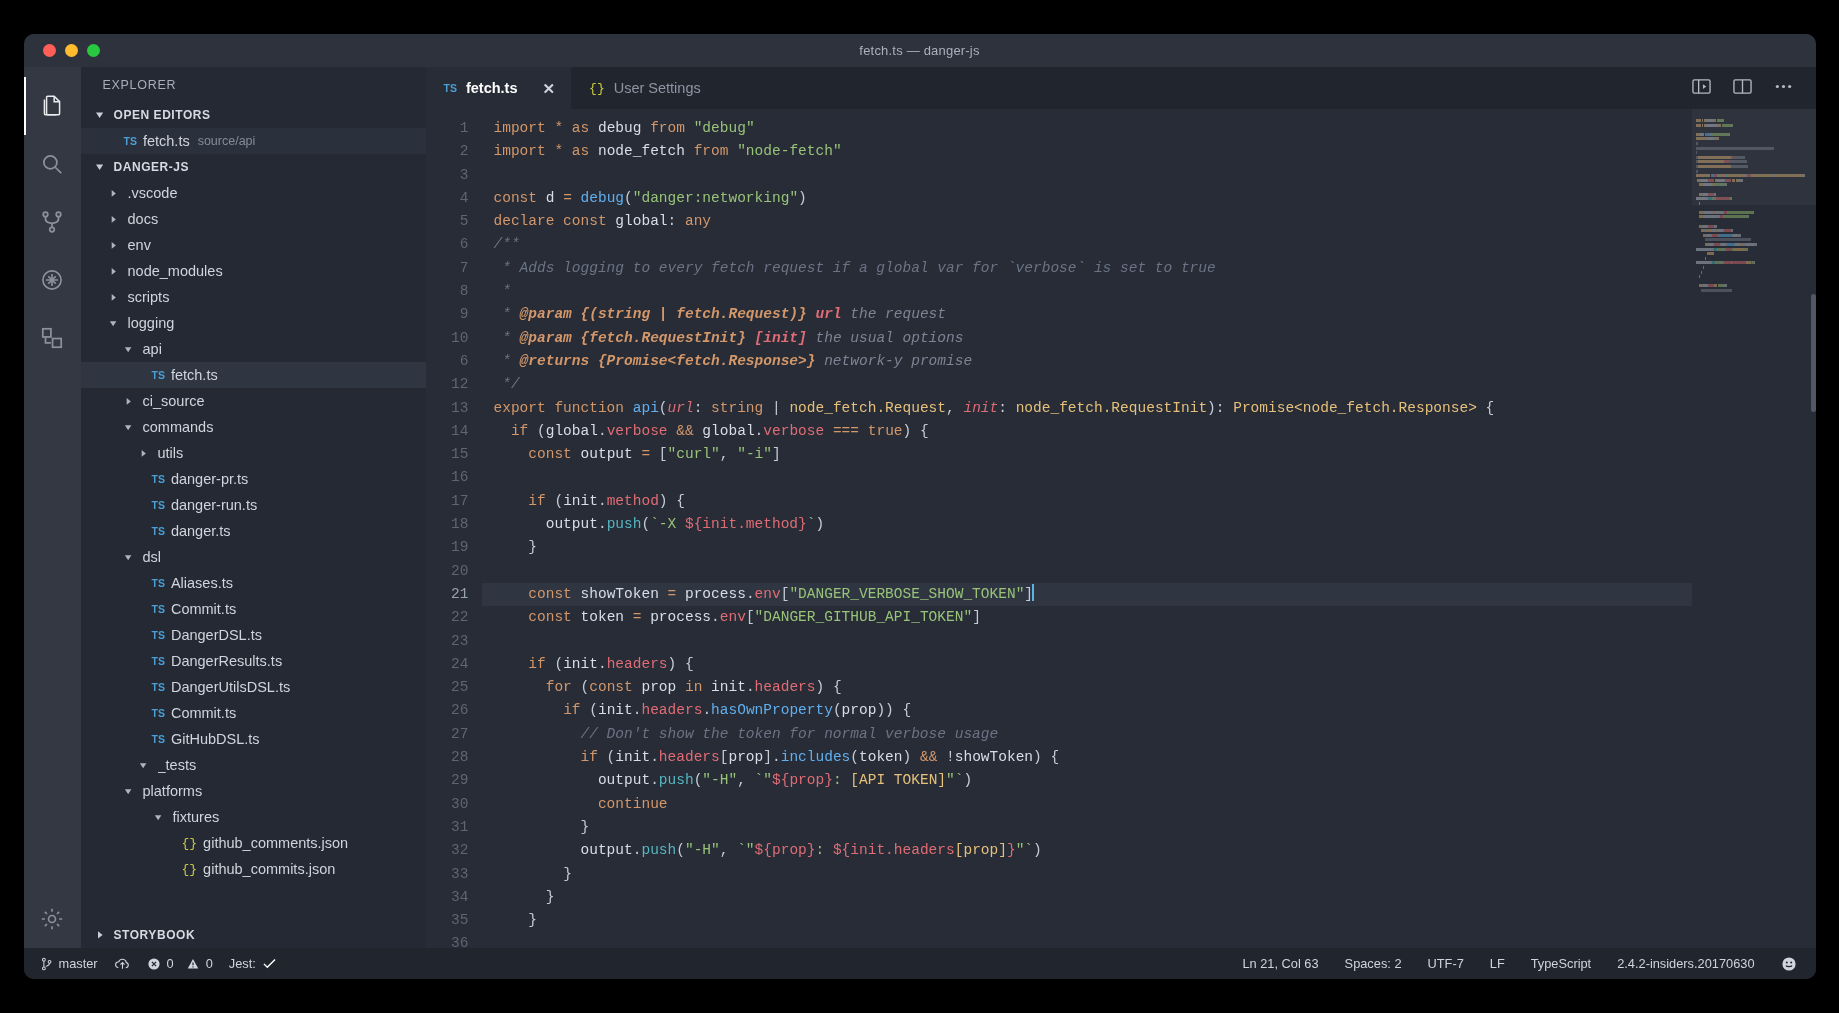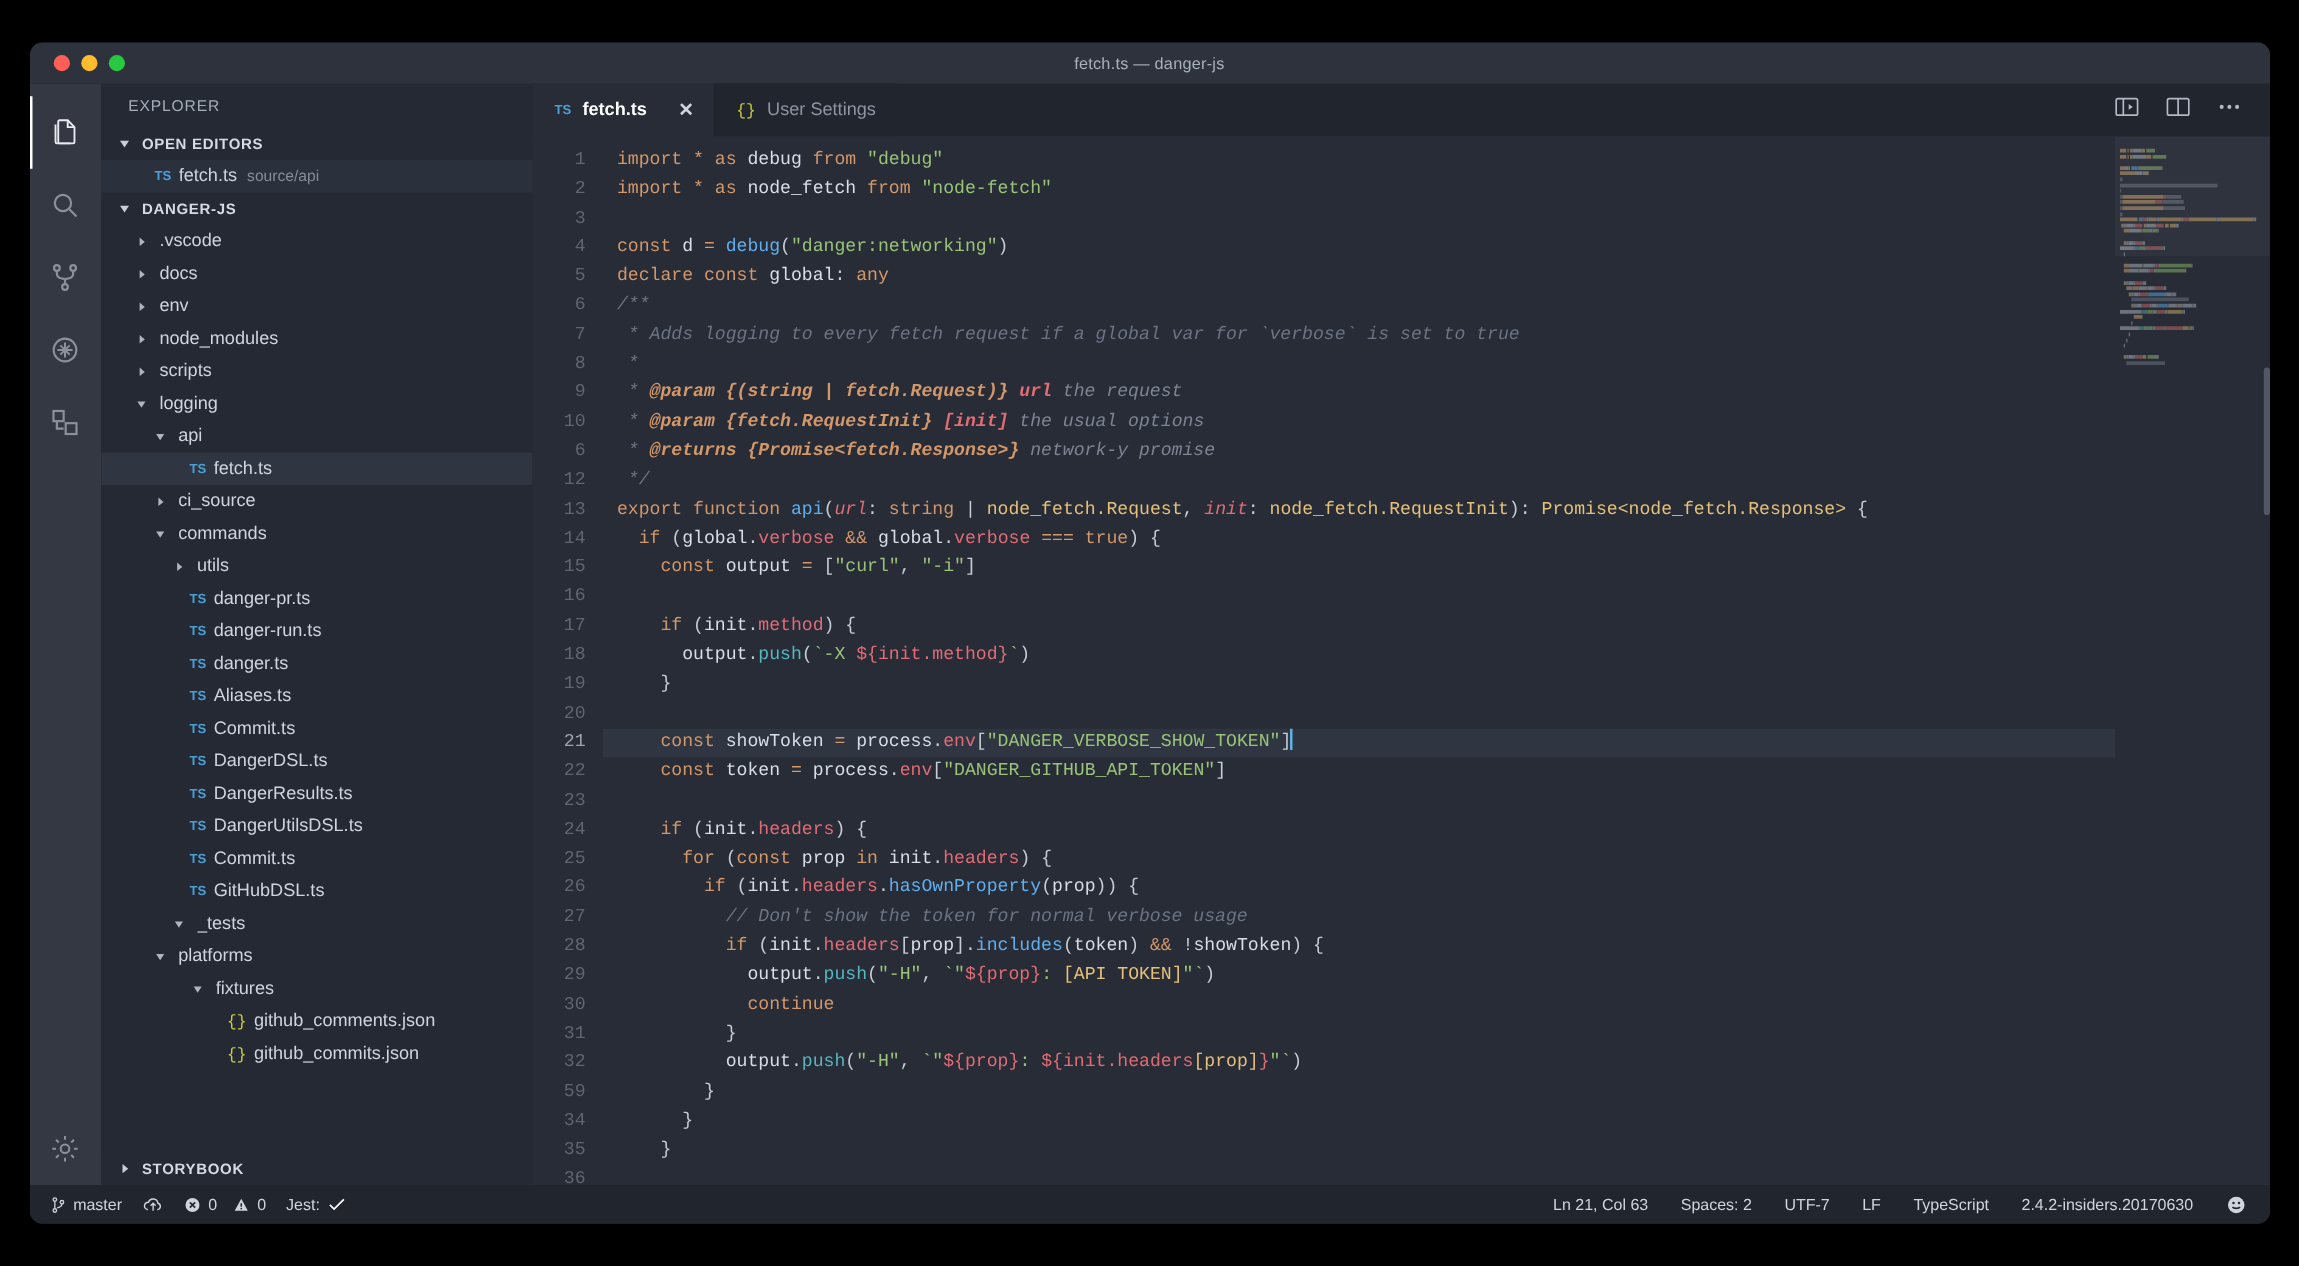--- a/index.html
+++ b/index.html
@@ -389,20 +389,28 @@
             </div>
             <div class="row" style="padding-left: 55px;">
               <span class="twisty"></span>
               <span class="icon-ts">TS</span>
               <span class="label">danger-run.ts</span>
             </div>
             <div class="row" style="padding-left: 55px;">
               <span class="twisty"></span>
               <span class="icon-ts">TS</span>
               <span class="label">danger.ts</span>
+            </div>
+            <div class="row" style="padding-left: 40px;">
+              <span class="twisty">
+                <svg width="9" height="9" viewBox="0 0 10 10">
+                  <path d="M1 2.5h7.2L4.6 8z" fill="#aeb5c0"></path>
+                </svg>
+              </span>
+              <span class="label" style="margin-left:6px;">dsl</span>
             </div>
             <div class="row" style="padding-left: 55px;">
               <span class="twisty"></span>
               <span class="icon-ts">TS</span>
               <span class="label">Aliases.ts</span>
             </div>
             <div class="row" style="padding-left: 55px;">
               <span class="twisty"></span>
               <span class="icon-ts">TS</span>
               <span class="label">Commit.ts</span>
@@ -542,21 +550,21 @@
                 <div>23</div>
                 <div>24</div>
                 <div>25</div>
                 <div>26</div>
                 <div>27</div>
                 <div>28</div>
                 <div>29</div>
                 <div>30</div>
                 <div>31</div>
                 <div>32</div>
-                <div>59</div>
+                <div>33</div>
                 <div>34</div>
                 <div>35</div>
                 <div>36</div>
               </div>
           <div class="lines" id="lines"><div class="ln"><span class="t-kw">import</span><span class="t-id"> </span><span class="t-op">*</span><span class="t-id"> </span><span class="t-kw">as</span><span class="t-id"> debug </span><span class="t-kw">from</span><span class="t-id"> </span><span class="t-str">"debug"</span></div><div class="ln"><span class="t-kw">import</span><span class="t-id"> </span><span class="t-op">*</span><span class="t-id"> </span><span class="t-kw">as</span><span class="t-id"> node_fetch </span><span class="t-kw">from</span><span class="t-id"> </span><span class="t-str">"node-fetch"</span></div><div class="ln"></div><div class="ln"><span class="t-kw">const</span><span class="t-id"> d </span><span class="t-op">=</span><span class="t-id"> </span><span class="t-fn2">debug</span><span class="t-punc">(</span><span class="t-str">"danger:networking"</span><span class="t-punc">)</span></div><div class="ln"><span class="t-kw">declare const</span><span class="t-id"> global</span><span class="t-punc">: </span><span class="t-kw">any</span></div><div class="ln"><span class="t-com">/**</span></div><div class="ln"><span class="t-com"> * Adds logging to every fetch request if a global var for `verbose` is set to true</span></div><div class="ln"><span class="t-com"> *</span></div><div class="ln"><span class="t-com"> * </span><span class="t-doc">@param {(string | fetch.Request)} </span><span class="t-doct">url</span><span class="t-doctxt"> the request</span></div><div class="ln"><span class="t-com"> * </span><span class="t-doc">@param {fetch.RequestInit} </span><span class="t-doct">[init]</span><span class="t-doctxt"> the usual options</span></div><div class="ln"><span class="t-com"> * </span><span class="t-doc">@returns {Promise&lt;fetch.Response&gt;}</span><span class="t-doctxt"> network-y promise</span></div><div class="ln"><span class="t-com"> */</span></div><div class="ln"><span class="t-kw">export function</span><span class="t-id"> </span><span class="t-fn2">api</span><span class="t-punc">(</span><span class="t-param">url</span><span class="t-punc">: </span><span class="t-kw">string</span><span class="t-punc"> | </span><span class="t-type">node_fetch.Request</span><span class="t-punc">, </span><span class="t-param">init</span><span class="t-punc">: </span><span class="t-type">node_fetch.RequestInit</span><span class="t-punc">): </span><span class="t-type">Promise&lt;node_fetch.Response&gt;</span><span class="t-punc"> {</span></div><div class="ln"><span class="t-id">  </span><span class="t-kw">if</span><span class="t-punc"> (</span><span class="t-id">global</span><span class="t-punc">.</span><span class="t-prop">verbose</span><span class="t-id"> </span><span class="t-op">&amp;&amp;</span><span class="t-id"> global</span><span class="t-punc">.</span><span class="t-prop">verbose</span><span class="t-id"> </span><span class="t-op">===</span><span class="t-id"> </span><span class="t-kw">true</span><span class="t-punc">) {</span></div><div class="ln"><span class="t-id">    </span><span class="t-kw">const</span><span class="t-id"> output </span><span class="t-op">=</span><span class="t-punc"> [</span><span class="t-str">"curl"</span><span class="t-punc">, </span><span class="t-str">"-i"</span><span class="t-punc">]</span></div><div class="ln"></div><div class="ln"><span class="t-id">    </span><span class="t-kw">if</span><span class="t-punc"> (</span><span class="t-id">init</span><span class="t-punc">.</span><span class="t-prop">method</span><span class="t-punc">) {</span></div><div class="ln"><span class="t-id">      output</span><span class="t-punc">.</span><span class="t-fn">push</span><span class="t-punc">(</span><span class="t-str">`-X </span><span class="t-tmpl">${init.method}</span><span class="t-str">`</span><span class="t-punc">)</span></div><div class="ln"><span class="t-id">    </span><span class="t-punc">}</span></div><div class="ln"></div><div class="ln hl"><span class="t-id">    </span><span class="t-kw">const</span><span class="t-id"> showToken </span><span class="t-op">=</span><span class="t-id"> process</span><span class="t-punc">.</span><span class="t-prop">env</span><span class="t-punc">[</span><span class="t-str">"DANGER_VERBOSE_SHOW_TOKEN"</span><span class="t-punc">]</span><span class="caret"></span></div><div class="ln"><span class="t-id">    </span><span class="t-kw">const</span><span class="t-id"> token </span><span class="t-op">=</span><span class="t-id"> process</span><span class="t-punc">.</span><span class="t-prop">env</span><span class="t-punc">[</span><span class="t-str">"DANGER_GITHUB_API_TOKEN"</span><span class="t-punc">]</span></div><div class="ln"></div><div class="ln"><span class="t-id">    </span><span class="t-kw">if</span><span class="t-punc"> (</span><span class="t-id">init</span><span class="t-punc">.</span><span class="t-prop">headers</span><span class="t-punc">) {</span></div><div class="ln"><span class="t-id">      </span><span class="t-kw">for</span><span class="t-punc"> (</span><span class="t-kw">const</span><span class="t-id"> prop </span><span class="t-kw">in</span><span class="t-id"> init</span><span class="t-punc">.</span><span class="t-prop">headers</span><span class="t-punc">) {</span></div><div class="ln"><span class="t-id">        </span><span class="t-kw">if</span><span class="t-punc"> (</span><span class="t-id">init</span><span class="t-punc">.</span><span class="t-prop">headers</span><span class="t-punc">.</span><span class="t-fn2">hasOwnProperty</span><span class="t-punc">(</span><span class="t-id">prop</span><span class="t-punc">)) {</span></div><div class="ln"><span class="t-id">          </span><span class="t-com">// Don't show the token for normal verbose usage</span></div><div class="ln"><span class="t-id">          </span><span class="t-kw">if</span><span class="t-punc"> (</span><span class="t-id">init</span><span class="t-punc">.</span><span class="t-prop">headers</span><span class="t-punc">[</span><span class="t-id">prop</span><span class="t-punc">].</span><span class="t-fn2">includes</span><span class="t-punc">(</span><span class="t-id">token</span><span class="t-punc">) </span><span class="t-op">&amp;&amp;</span><span class="t-punc"> !</span><span class="t-id">showToken</span><span class="t-punc">) {</span></div><div class="ln"><span class="t-id">            output</span><span class="t-punc">.</span><span class="t-fn">push</span><span class="t-punc">(</span><span class="t-str">"-H"</span><span class="t-punc">, </span><span class="t-str">`"</span><span class="t-tmpl">${prop}</span><span class="t-str">: </span><span class="t-type">[API TOKEN]</span><span class="t-str">"`</span><span class="t-punc">)</span></div><div class="ln"><span class="t-id">            </span><span class="t-kw">continue</span></div><div class="ln"><span class="t-id">          </span><span class="t-punc">}</span></div><div class="ln"><span class="t-id">          output</span><span class="t-punc">.</span><span class="t-fn">push</span><span class="t-punc">(</span><span class="t-str">"-H"</span><span class="t-punc">, </span><span class="t-str">`"</span><span class="t-tmpl">${prop}</span><span class="t-str">: </span><span class="t-tmpl">${init.headers</span><span class="t-type">[prop]</span><span class="t-tmpl">}</span><span class="t-str">"`</span><span class="t-punc">)</span></div><div class="ln"><span class="t-id">        </span><span class="t-punc">}</span></div><div class="ln"><span class="t-id">      </span><span class="t-punc">}</span></div><div class="ln"><span class="t-id">    </span><span class="t-punc">}</span></div><div class="ln"></div></div>
         </div>
         <div class="minimap">
           <div class="mm-slider"></div>
           <div id="mm">
                 <div class="mm-line" style="display: flex;">

